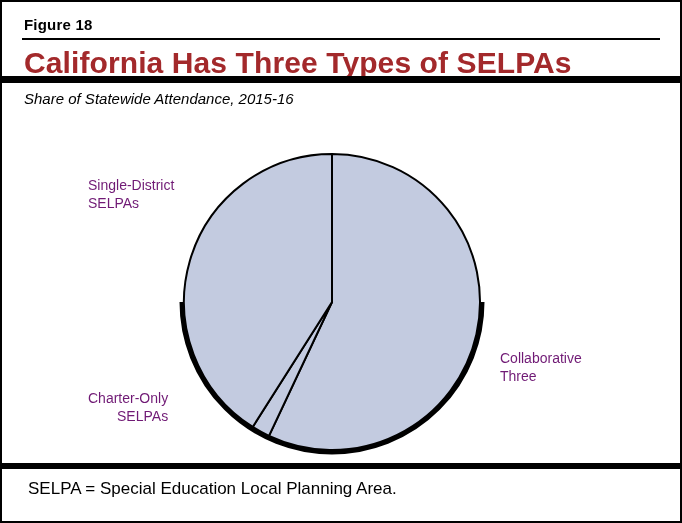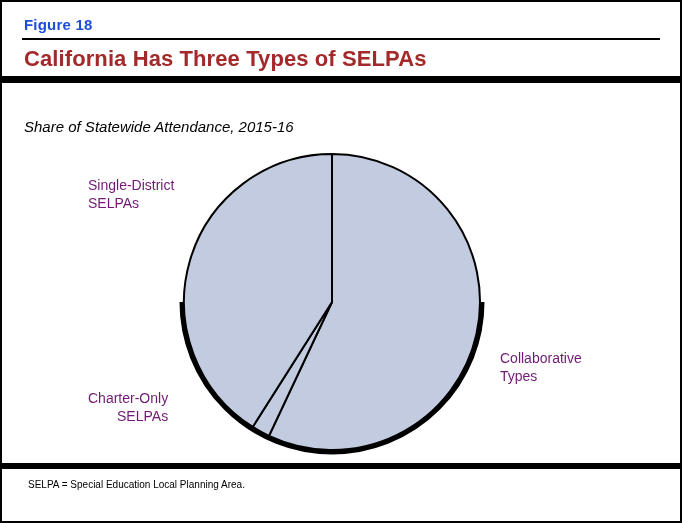--- a/index.html
+++ b/index.html
@@ -18,21 +18,21 @@
     border: 2px solid #000000;
     background: #ffffff;
     overflow: hidden;
   }
   .fig-number {
     position: absolute;
     left: 22px;
     top: 14px;
     font-size: 15px;
     font-weight: bold;
-    color: #1d4ed8;
+    color: #000000;
     letter-spacing: 0.2px;
   }
   .rule-thin {
     position: absolute;
     left: 20px;
     right: 20px;
     height: 2px;
     background: #000000;
   }
   .rule-thin.top { top: 36px; }
@@ -41,40 +41,39 @@
     left: 0px;
     right: 0px;
     height: 7px;
     background: #000000;
   }
   .rule-thick.under-title { top: 74px; }
   .fig-title {
     position: absolute;
     left: 22px;
     top: 44px;
-    font-size: 22px;
+    font-size: 30px;
     font-weight: bold;
     color: #a3292b;
     letter-spacing: 0.1px;
   }
   .fig-subtitle {
     position: absolute;
     left: 22px;
     top: 88px;
     font-size: 15px;
     font-style: italic;
     color: #000000;
-    margin-top: 28px;
   }
   .rule-thick.above-note { top: 461px; height: 6px; }
   .fig-note {
     position: absolute;
     left: 26px;
     top: 477px;
-    font-size: 10px;
+    font-size: 17px;
     color: #000000;
   }
   #chart-area {
     position: absolute;
     left: 0;
     top: 110px;
     width: 682px;
     height: 350px;
   }
   #pie-wrap {
@@ -118,21 +117,21 @@
 
         <path id="slice-charter" d="M 160 160 L 96.98 293.91 A 148 148 0 0 1 80.70 284.96 Z" fill="#c3cbe0" stroke="#000000" stroke-width="2"></path>
 
         <path id="slice-single" d="M 160 160 L 80.70 284.96 A 148 148 0 0 1 160.00 12.00 Z" fill="#c3cbe0" stroke="#000000" stroke-width="2"></path>
       </svg>
     </div>
 
     <div class="pie-label" id="label-single">Single-District
 SELPAs</div>
     <div class="pie-label" id="label-collab">Collaborative
-Types</div>
+Three</div>
     <div class="pie-label" id="label-charter">Charter-Only
 SELPAs</div>
 
   </div>
 
   <div class="rule-thick above-note"></div>
   <div class="fig-note">SELPA = Special Education Local Planning Area.</div>
 
 </div>
 

